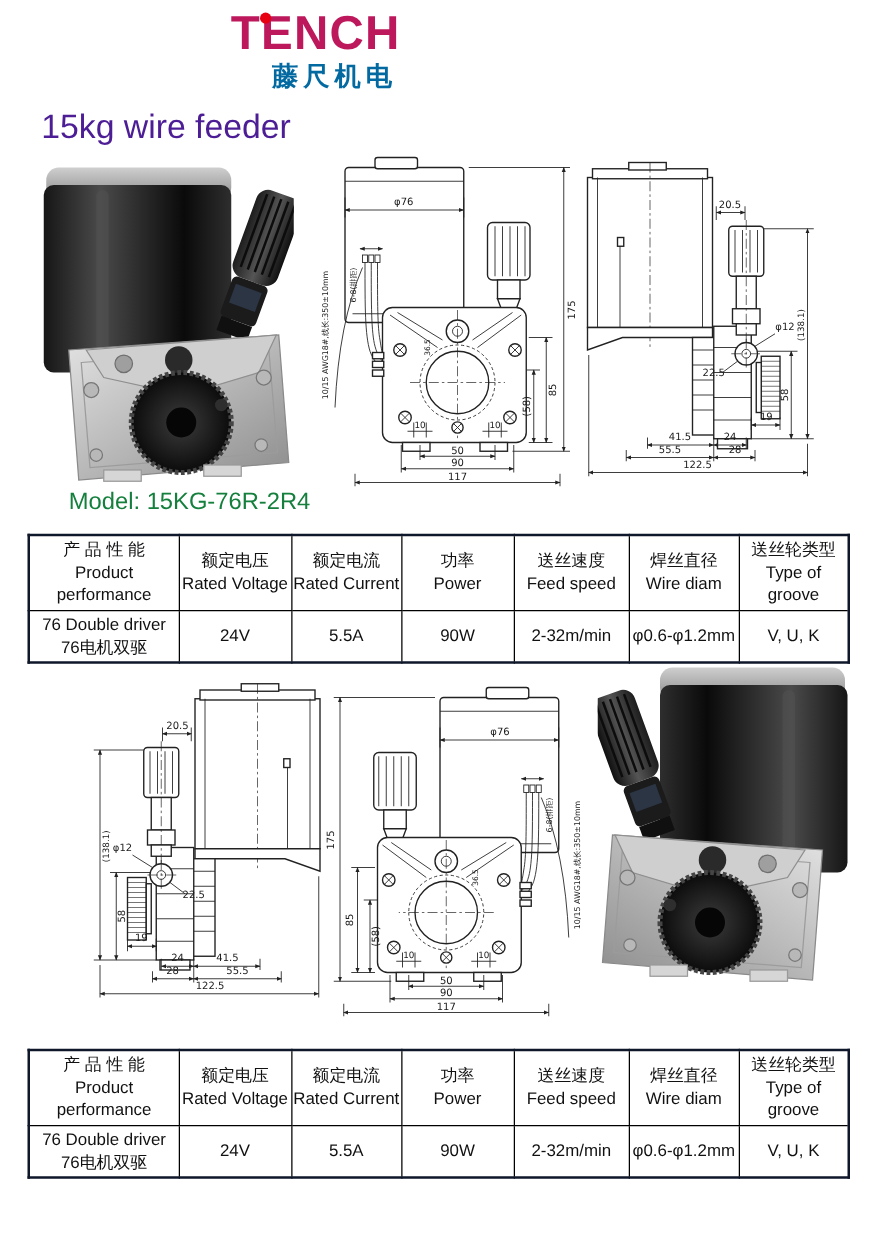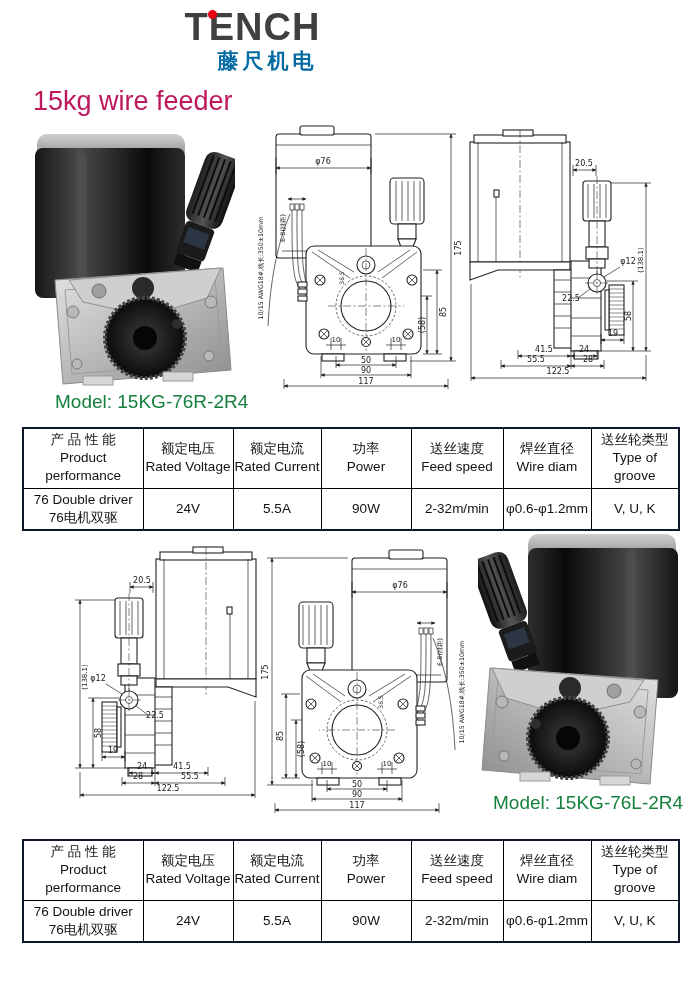--- a/index.html
+++ b/index.html
@@ -3,25 +3,25 @@
 <meta charset="utf-8">
 <style>
   html,body { margin:0; padding:0; background:#fff; }
   .page { position:relative; width:700px; height:1000px; background:#ffffff; overflow:hidden;
           font-family:"Liberation Sans","DejaVu Sans",sans-serif; color:#111; }
   .abs { position:absolute; }
 
   
   .logo { left:150px; top:8px; width:205px; text-align:center; }
   .logo-brand { position:relative; display:inline-block; font-weight:bold; font-size:38px;
-                line-height:1; letter-spacing:1px; color:#404040; }
+                line-height:1; letter-spacing:1px; color:#be185d; }
   .logo-dot { position:absolute; left:23px; top:2px; width:9px; height:9px; border-radius:50%; background:#e60012; }
   .logo-sub { font-size:21px; letter-spacing:4px; font-weight:bold; color:#0369a1; padding-left:30px; margin-top:1px; }
 
-  .title { left:33px; top:86px; font-size:27px; color:#be185d; }
+  .title { left:33px; top:86px; font-size:27px; color:#4c1d95; }
   .model { font-size:19px; color:#15803d; }
   .model-top { left:55px; top:391px; }
   .model-bottom { left:493px; top:792px; }
 
   
   table.spec { position:absolute; left:22px; width:656px; border-collapse:collapse; table-layout:fixed;
                border:2px solid #0f172a; background:#fff; }
   .spec th, .spec td { border:1.2px solid #000; text-align:center; vertical-align:middle;
                        font-weight:400; font-size:13.5px; line-height:1.35; padding:2px 1px; }
   .spec th { height:44px; }
@@ -401,21 +401,20 @@
     <text class="dtn" x="207" y="150" text-anchor="middle" dominant-baseline="middle" transform="rotate(-90 207 150)">10/15 AWG18#,线长:350±10mm</text>
     <text class="dtn" x="185" y="110" text-anchor="middle" dominant-baseline="middle" transform="rotate(-90 185 110)">6-8(排距)</text>
   </svg>
 
   <svg class="abs" style="left:478px;top:518px" width="210" height="270" viewBox="0 0 210 270">
     <g transform="translate(210,0) scale(-1,1)">
         <use href="#photo-geo"></use>
       </g>
   </svg>
 
-  <div class="abs model model-bottom">Model: 15KG-76L-2R4</div>
 
   <table class="spec t2">
     <colgroup>
         <col style="width:120px">
         <col style="width:90px">
         <col style="width:88px">
         <col style="width:90px">
         <col style="width:92px">
         <col style="width:88px">
         <col style="width:88px">

